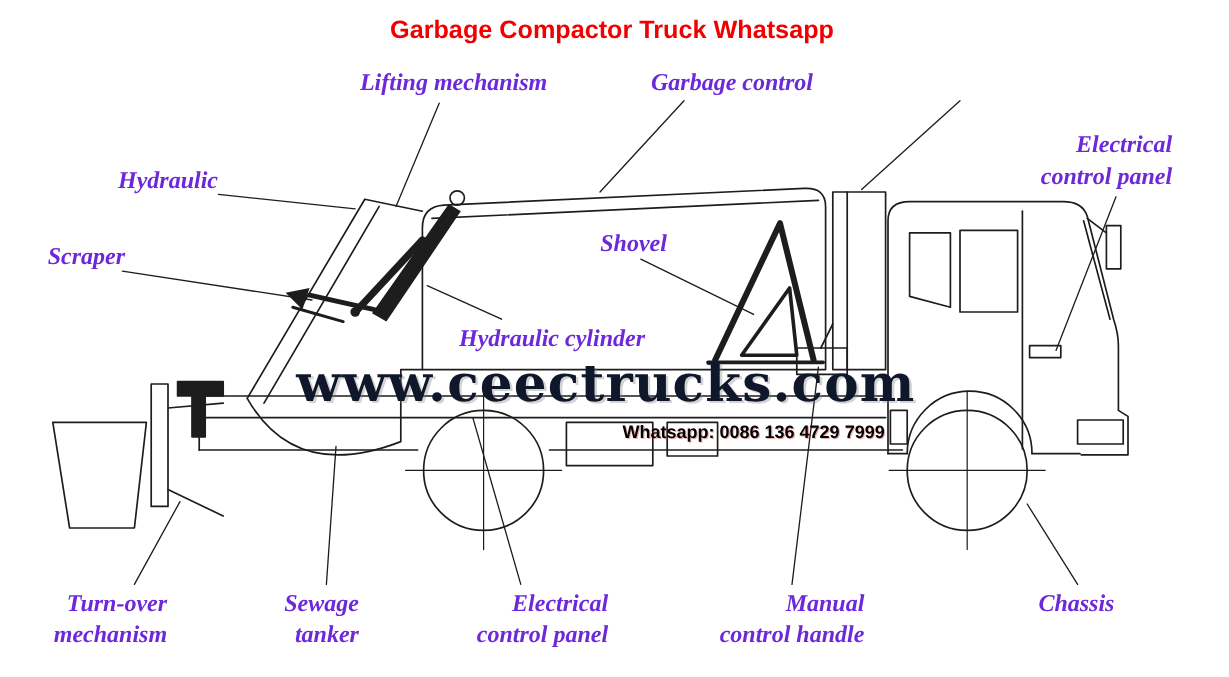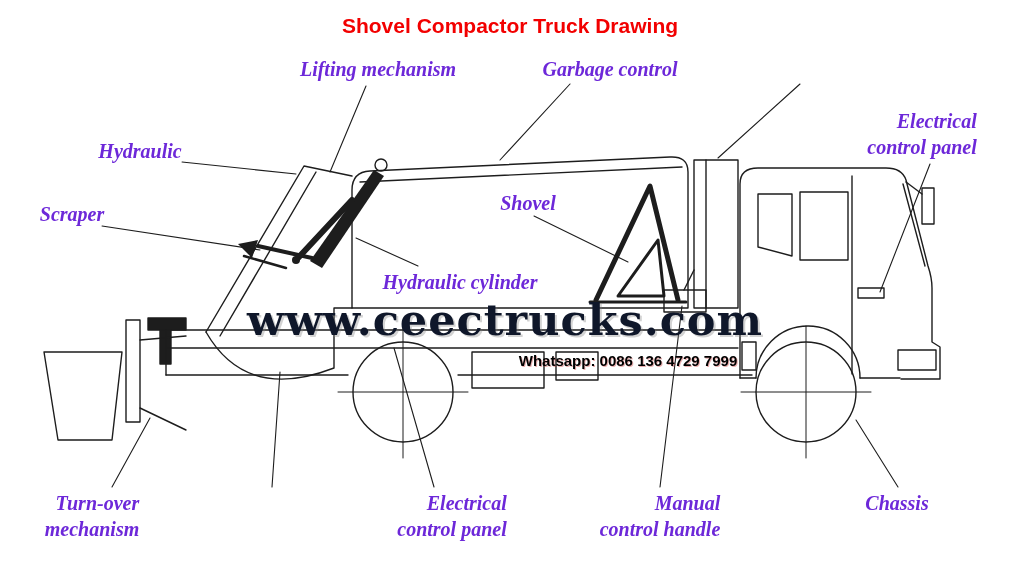--- a/index.html
+++ b/index.html
@@ -143,32 +143,34 @@
         <line x1="418" y1="266" x2="356" y2="238"></line>
         <line x1="112" y1="487" x2="150" y2="418"></line>
         <line x1="272" y1="487" x2="280" y2="372"></line>
         <line x1="434" y1="487" x2="394" y2="348"></line>
         <line x1="660" y1="487" x2="682" y2="306"></line>
         <line x1="898" y1="487" x2="856" y2="420"></line>
       </g>
     </g>
   </svg>
 
-  <div class="title">Shovel Compactor Truck Drawing</div>
+  <div class="title">Garbage Compactor Truck Whatsapp</div>
 
   <div class="lbl" style="left:378px;top:56px">Lifting mechanism</div>
   <div class="lbl" style="left:610px;top:56px">Garbage control</div>
   <div class="lbl" style="left:922px;top:108px">Electrical
 control panel</div>
   <div class="lbl" style="left:140px;top:138px">Hydraulic</div>
   <div class="lbl" style="left:72px;top:201px">Scraper</div>
   <div class="lbl" style="left:528px;top:190px">Shovel</div>
   <div class="lbl" style="left:460px;top:269px">Hydraulic cylinder</div>
   <div class="lbl" style="left:92px;top:490px">Turn-over
 mechanism</div>
+  <div class="lbl" style="left:268px;top:490px">Sewage
+tanker</div>
   <div class="lbl" style="left:452px;top:490px">Electrical
 control panel</div>
   <div class="lbl" style="left:660px;top:490px">Manual
 control handle</div>
   <div class="lbl" style="left:897px;top:490px">Chassis</div>
 
   <div class="wm-site">www.ceectrucks.com</div>
   <div class="wm-wa">Whatsapp: 0086 136 4729 7999</div>
 
 </div>

